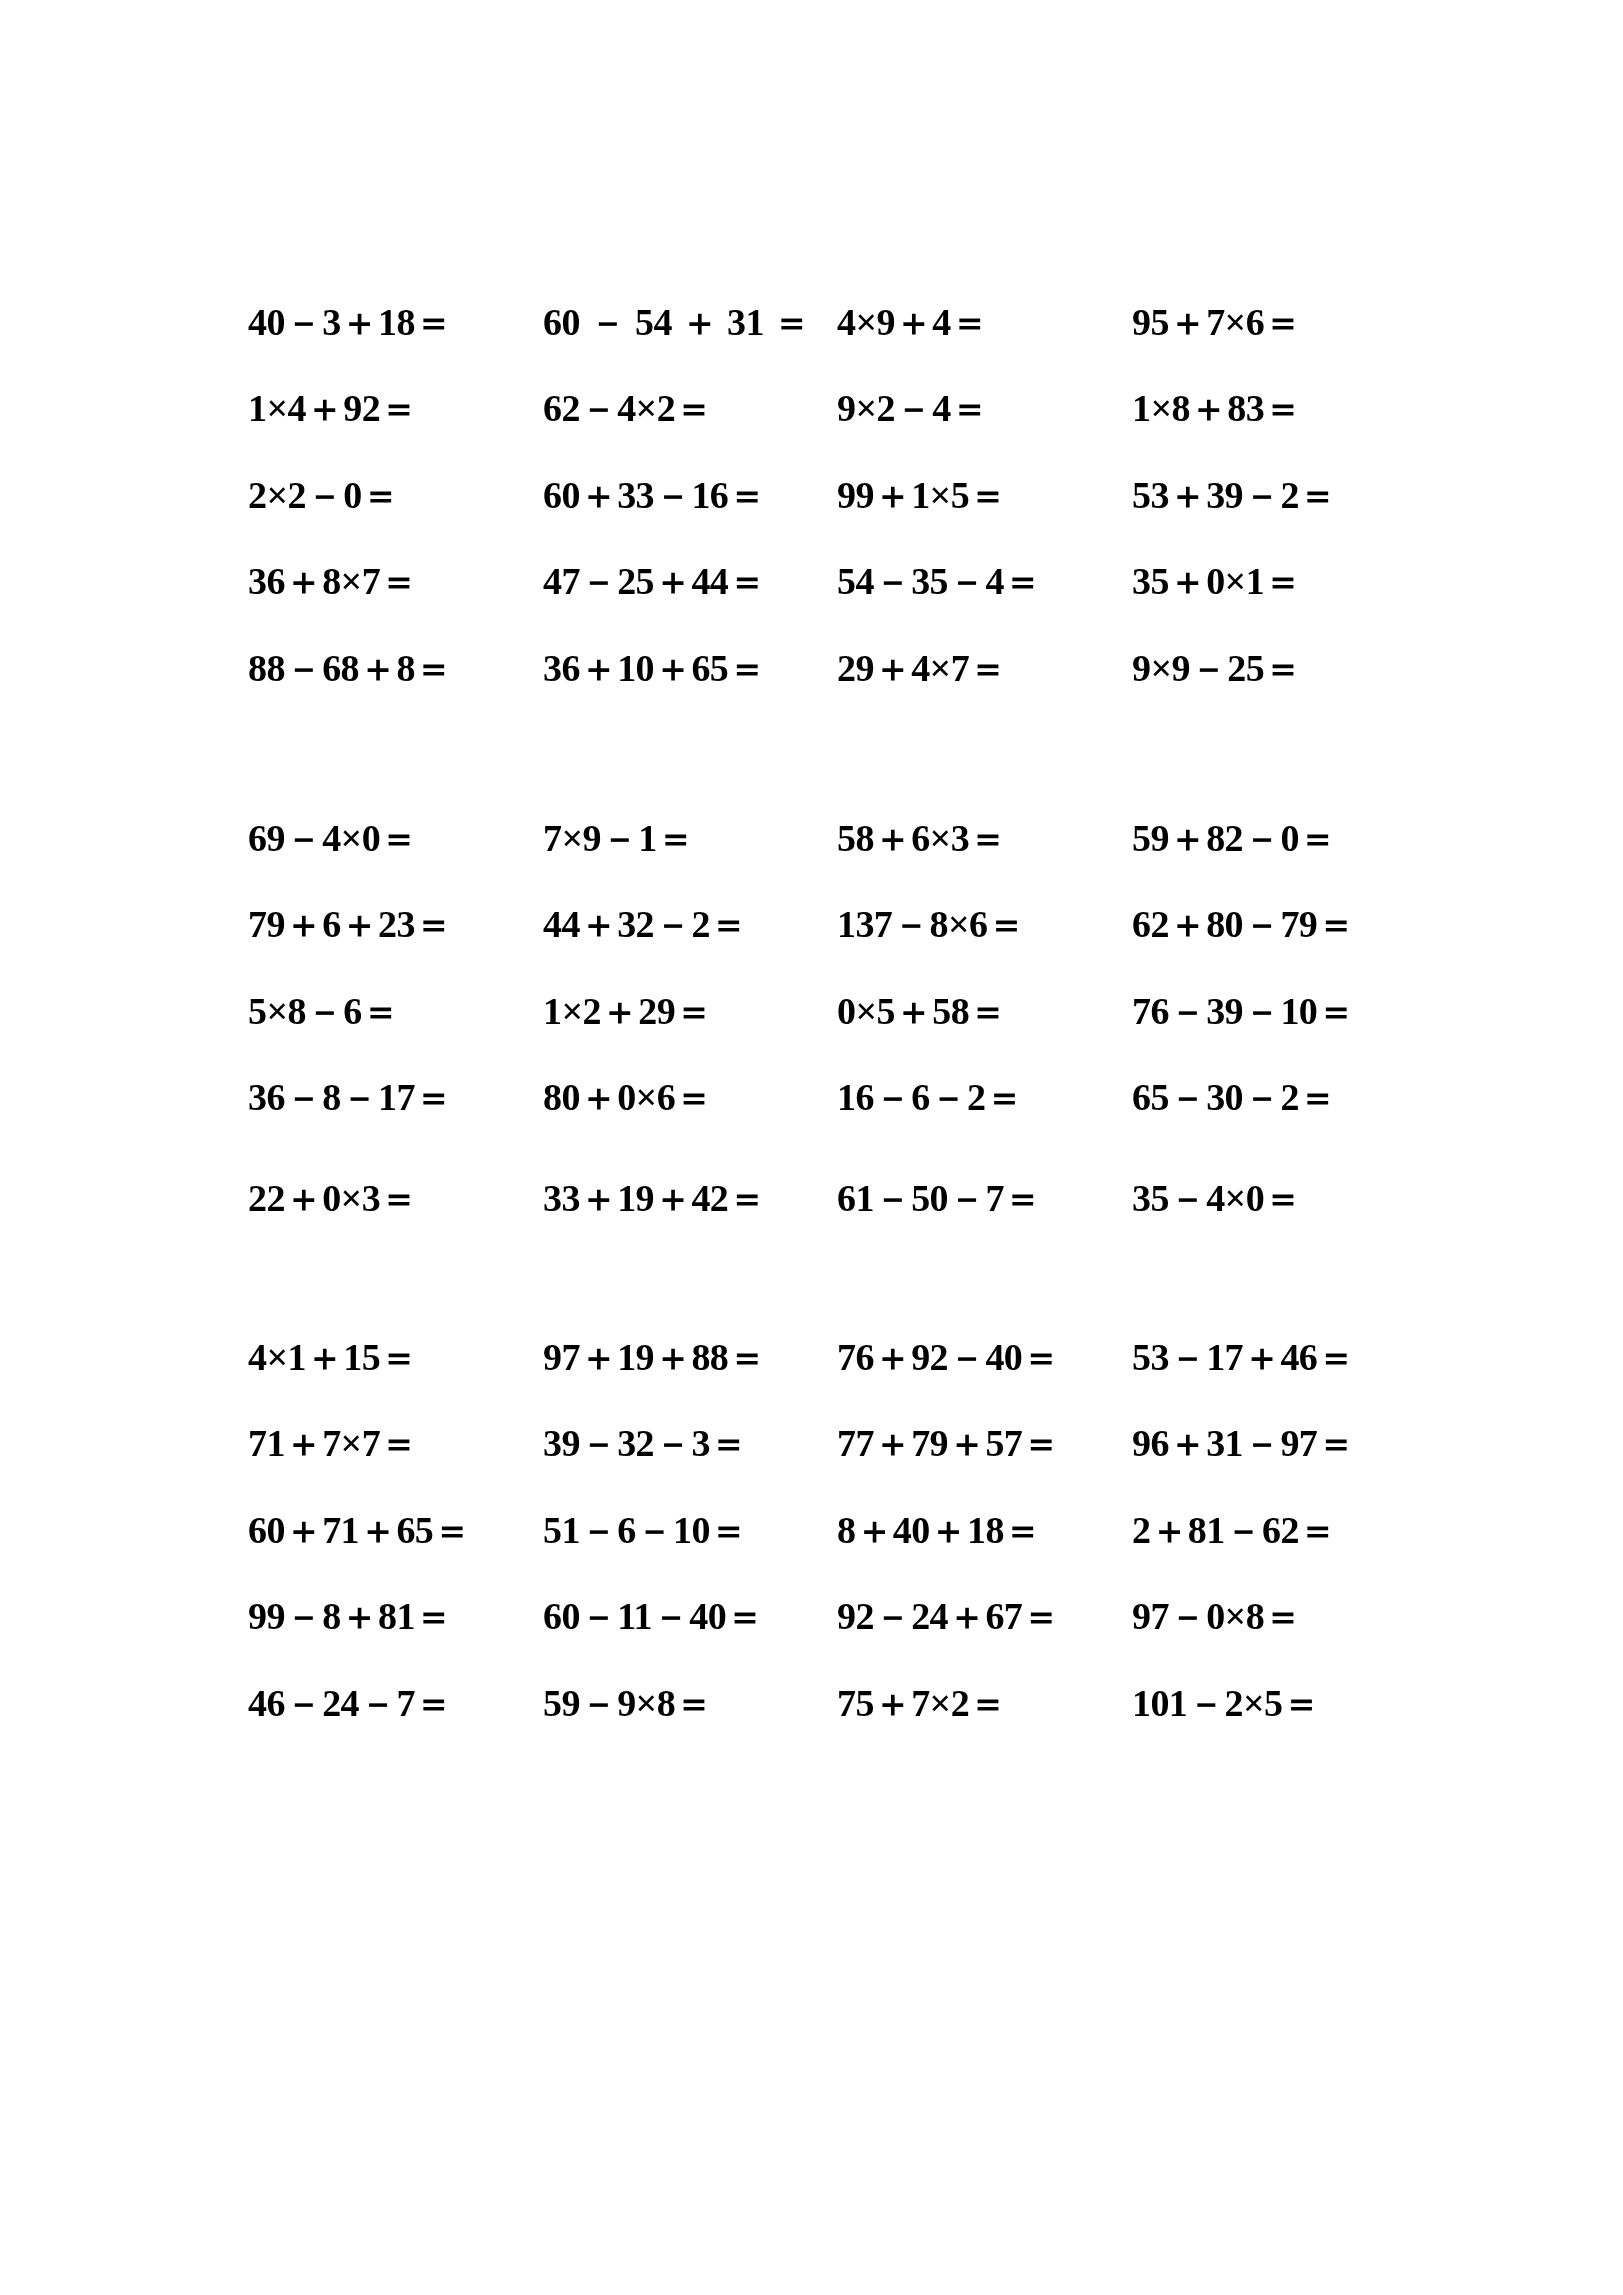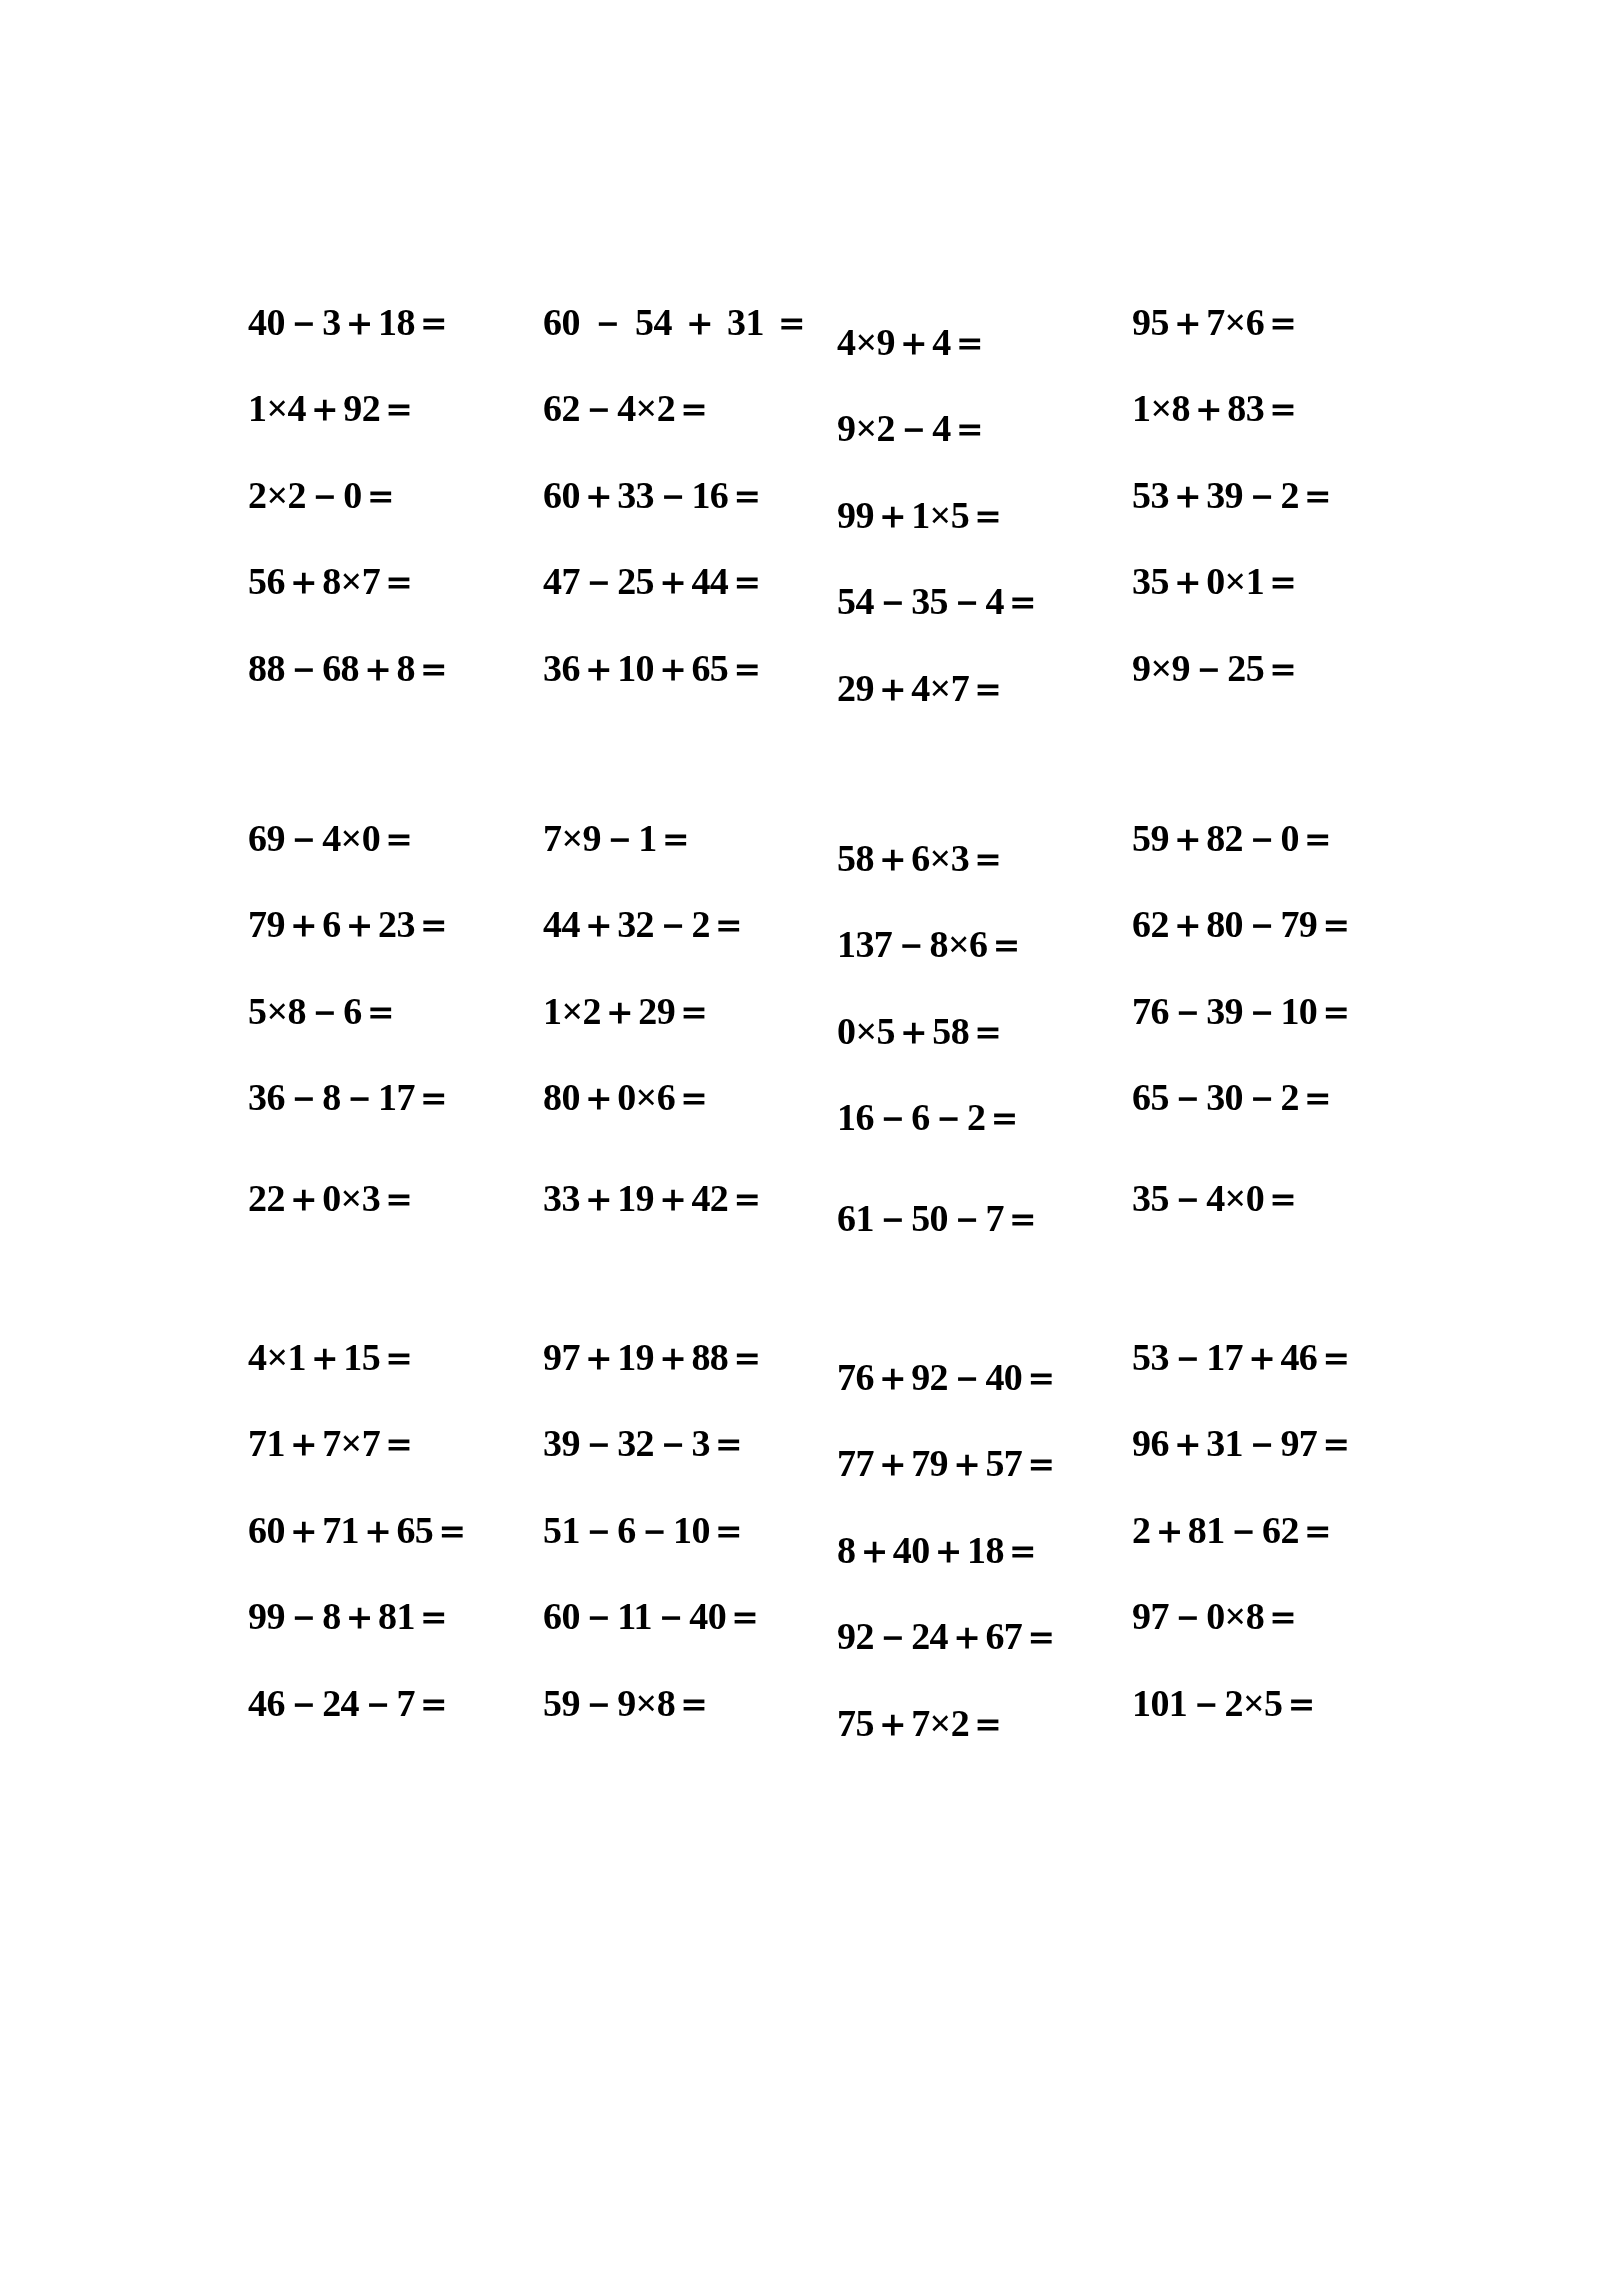--- a/index.html
+++ b/index.html
@@ -39,21 +39,21 @@
       top: 0;
       height: 48px;
       white-space: nowrap;
       font-size: 38px;
       line-height: 48px;
       font-weight: bold;
       letter-spacing: -0.6px;
     }
     .c0 { left: 0px; }
     .c1 { left: 295px; text-align: right; }
-    .c2 { left: 589px; margin-top: 20px; }
+    .c2 { left: 589px; }
     .c3 { left: 884px; }
   </style>
 </head>
 <body>
 
 <div class="page">
 
   <div class="block" style="top:298px;">
     <div class="row" style="top:0px;">
       <span class="cell c0">40－3＋18＝</span>
@@ -67,21 +67,21 @@
       <span class="cell c2">9×2－4＝</span>
       <span class="cell c3">1×8＋83＝</span>
     </div>
     <div class="row" style="top:173px;">
       <span class="cell c0">2×2－0＝</span>
       <span class="cell c1">60＋33－16＝</span>
       <span class="cell c2">99＋1×5＝</span>
       <span class="cell c3">53＋39－2＝</span>
     </div>
     <div class="row" style="top:259px;">
-      <span class="cell c0">56＋8×7＝</span>
+      <span class="cell c0">36＋8×7＝</span>
       <span class="cell c1">47－25＋44＝</span>
       <span class="cell c2">54－35－4＝</span>
       <span class="cell c3">35＋0×1＝</span>
     </div>
     <div class="row" style="top:346px;">
       <span class="cell c0">88－68＋8＝</span>
       <span class="cell c1">36＋10＋65＝</span>
       <span class="cell c2">29＋4×7＝</span>
       <span class="cell c3">9×9－25＝</span>
     </div>

